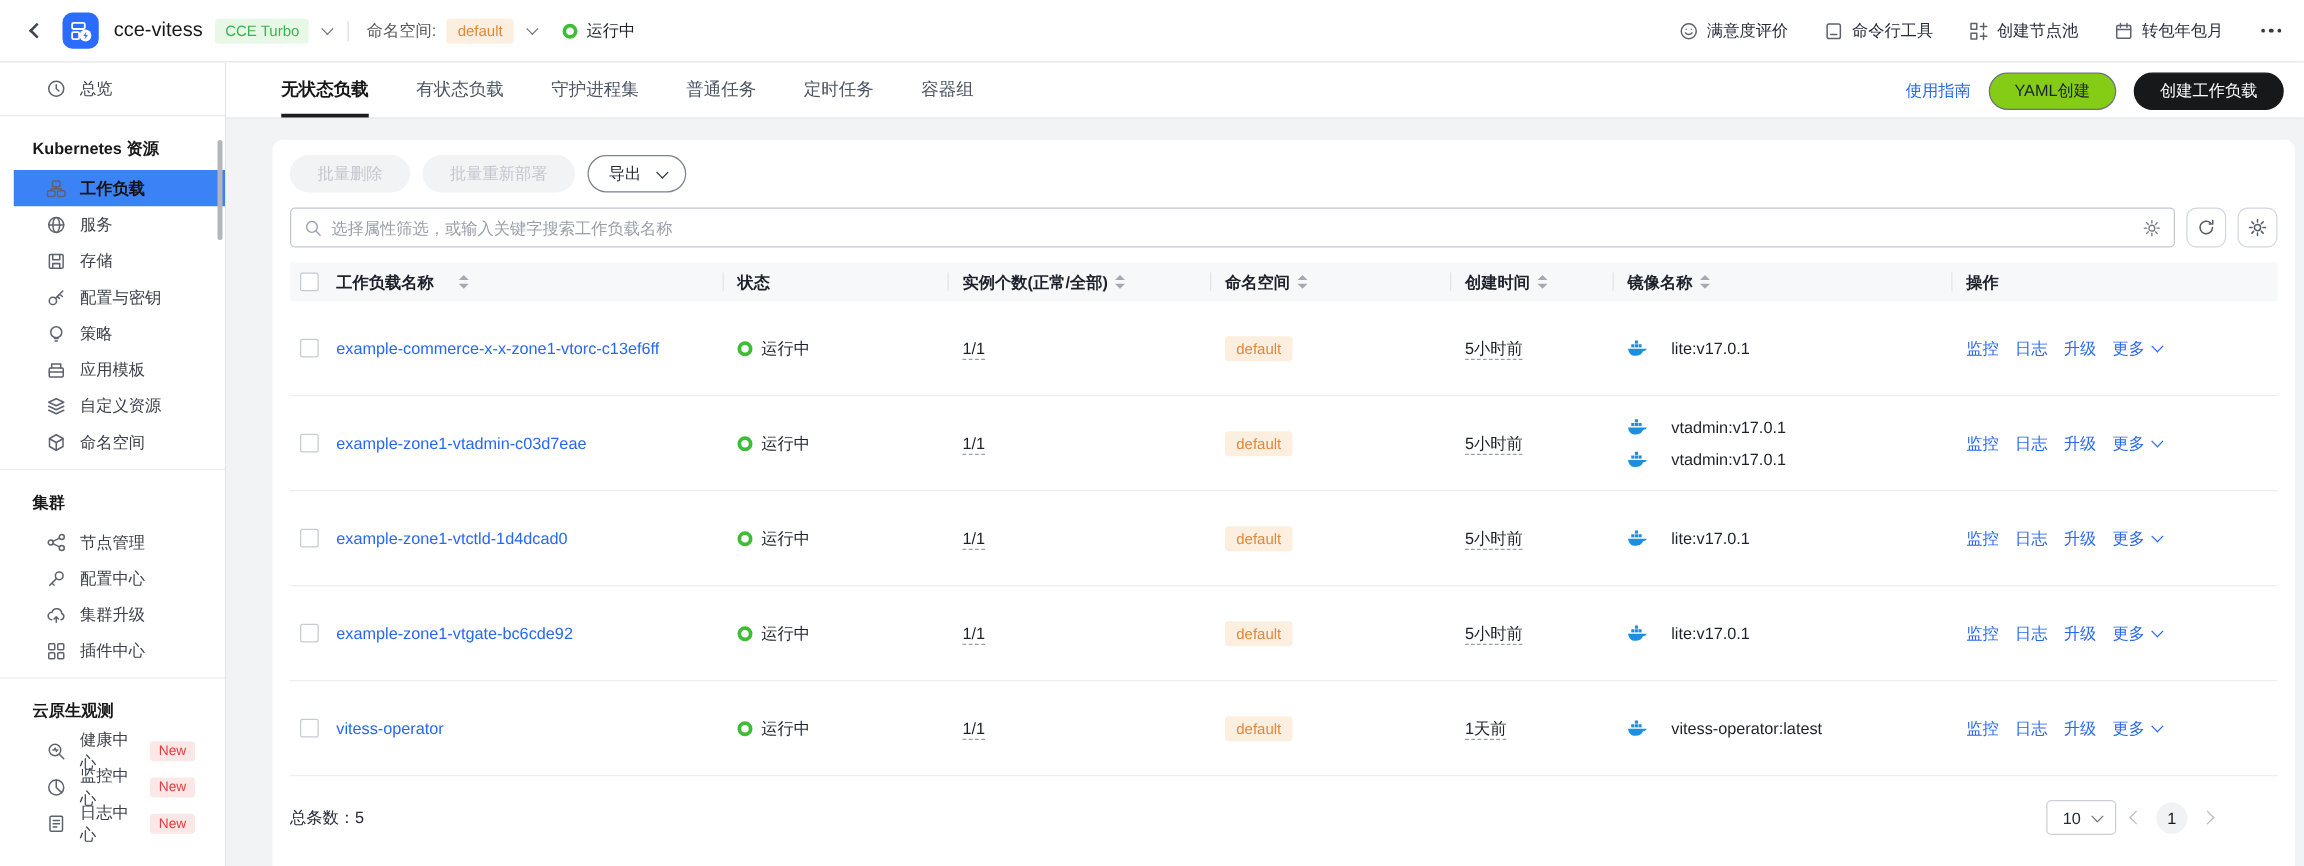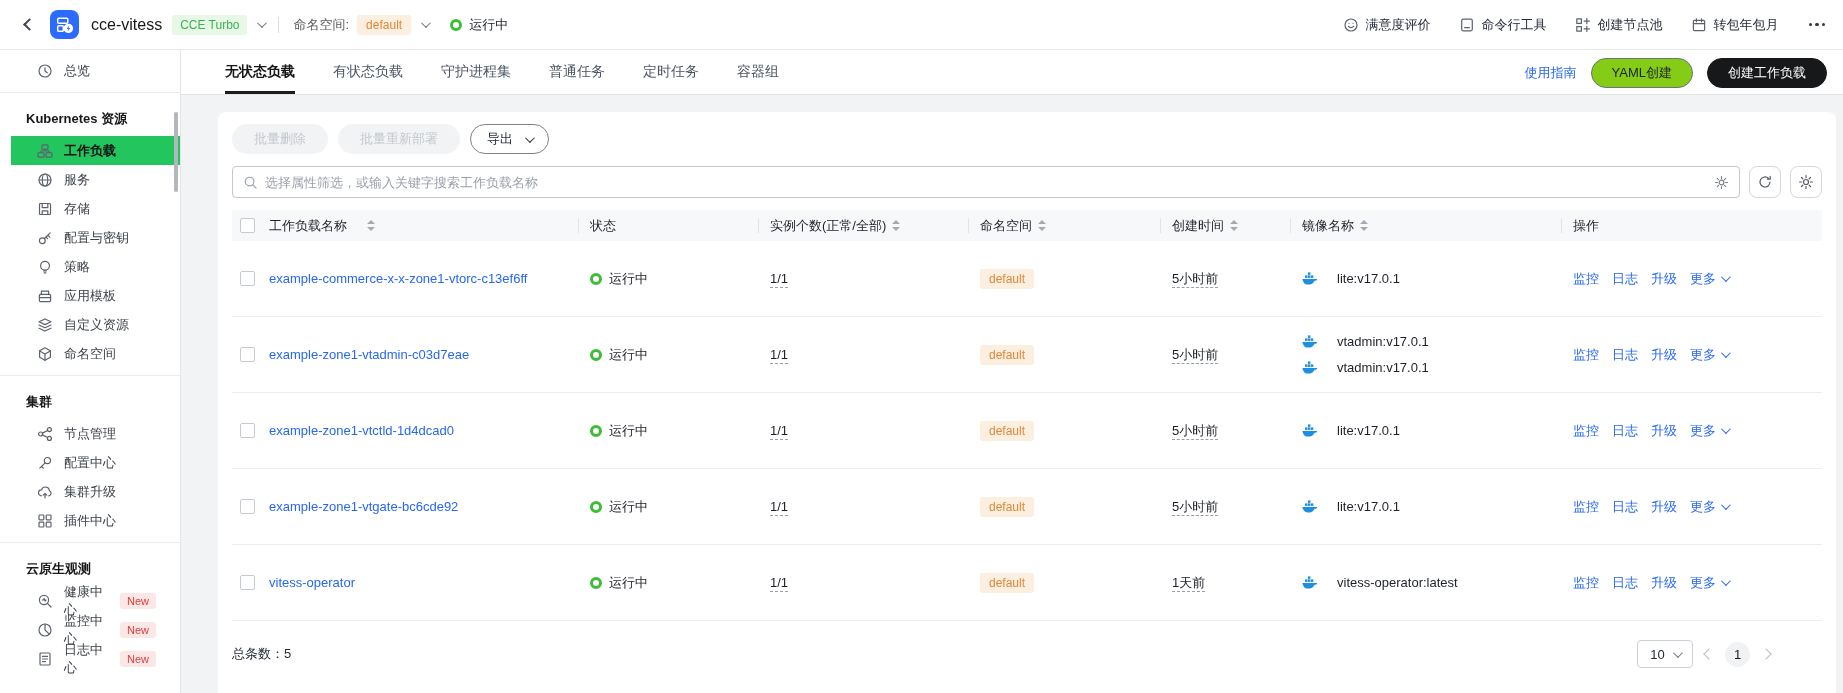--- a/index.html
+++ b/index.html
@@ -27,21 +27,21 @@
   .top-action { display:flex; align-items:center; gap:7px; font-size:13px; color:#252b3a; cursor:pointer; }
   .dots { display:flex; gap:3px; margin-left:2px; cursor:pointer; }
   .dots i { width:3.5px; height:3.5px; border-radius:50%; background:#33383f; }
 
   
   .sidebar { position:absolute; left:0; top:50px; bottom:0; width:181px; background:#fff;
     border-right:1px solid #e3e4e6; padding-top:6px; }
   .sb-thumb { position:absolute; right:2px; top:62px; width:4px; height:80px; background:#b4b6bb; border-radius:2px; }
   .sb-item { height:29px; display:flex; align-items:center; gap:11px; padding-left:26px; font-size:13px;
     color:#3c414b; cursor:pointer;margin-left:11px; }
-  .sb-item.active { background:#22c55e; color:#141414; font-weight:bold; }
+  .sb-item.active { background:#3b82f6; color:#141414; font-weight:bold; }
   .sb-sec { font-size:13px; font-weight:bold; color:#181818; padding:10px 0 8px 26px; }
   .sb-div { height:1px; background:#ececec; margin:7px 0; }
   .new-badge { margin-left:auto; margin-right:24px; background:#fce7e7; color:#e23c3c; font-size:11px;
     padding:2px 7px; border-radius:3px; font-weight:normal; }
 
   
   .main { position:absolute; left:181px; top:50px; right:0; bottom:0; }
   .tabbar { height:45px; background:#fff; border-bottom:1px solid #e1e3e6; display:flex; align-items:stretch;
     padding-left:44px; position:relative; }
   .tab { font-size:14px; color:#4c5564; display:flex; align-items:center; margin-right:38px; cursor:pointer; position:relative; }
@@ -69,21 +69,21 @@
     padding:0 10px; background:#fff; }
   .searchbox input { flex:1; border:none; outline:none; font-size:13px; color:#333; margin-left:7px;
     font-family:inherit; background:transparent; }
   .searchbox input::placeholder { color:#9aa0ab; }
   .sq-btn { width:32px; height:32px; border:1px solid #d4d7dc; border-radius:8px; background:#fff; display:flex;
     align-items:center; justify-content:center; cursor:pointer; }
 
   
   .tbl { width:100%; }
   .trow { display:grid; grid-template-columns:346px 180px 210px 192px 130px 271px 1fr; align-items:center; }
-  .thead { background:#f7f8fa; height:31px; font-size:13px; font-weight:normal; color:#1d2129; }
+  .thead { background:#f7f8fa; height:31px; font-size:13px; font-weight:bold; color:#1d2129; }
   .th { display:flex; align-items:center; height:100%; position:relative; padding-right:8px; }
   .th + .th::before { content:""; position:absolute; left:0; top:8px; bottom:8px; width:1px; background:#e3e4e7; }
   .th + .th { padding-left:12px; }
   .th-first { padding-left:8px; gap:14px; }
   .sort { display:inline-flex; flex-direction:column; gap:2.5px; margin-left:6px; cursor:pointer; }
   .sort i { width:0; height:0; border-left:4px solid transparent; border-right:4px solid transparent; }
   .sort .up { border-bottom:4.5px solid #a5aab2; }
   .sort .down { border-top:4.5px solid #a5aab2; }
   .tr { min-height:76px; border-bottom:1px solid #ededed; font-size:13px; }
   .cell { padding-right:8px; }

